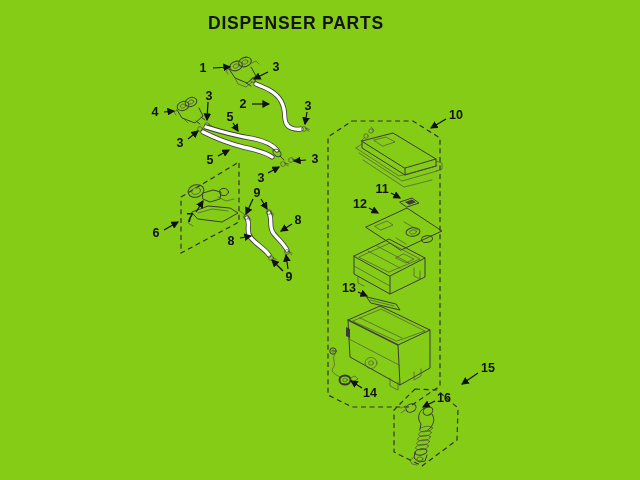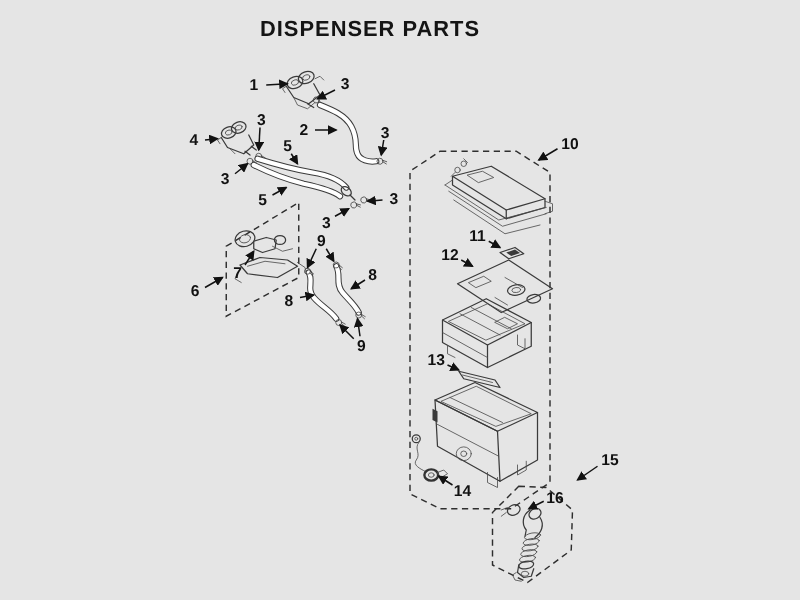--- a/index.html
+++ b/index.html
@@ -1,16 +1,16 @@
 <!DOCTYPE html>
 <html><head>
 <meta charset="utf-8">
 <style>
   html,body{margin:0;padding:0;background:#ffffff;}
-  .page{position:relative;width:640px;height:480px;background:#e5e5e5;overflow:hidden;
+  .page{position:relative;width:640px;height:480px;background:#84cc16;overflow:hidden;
         font-family:"Liberation Sans",sans-serif;}
   svg{position:absolute;left:0;top:0;}
   .title-text{font:bold 17.5px "Liberation Sans",sans-serif;letter-spacing:.8px;fill:#141414;}
   .ln{fill:none;stroke:#3a3a3a;stroke-width:1;stroke-linecap:round;stroke-linejoin:round;}
   .thin{fill:none;stroke:#4a4a4a;stroke-width:.65;stroke-linecap:round;stroke-linejoin:round;}
   .heavy{fill:none;stroke:#333;stroke-width:1.9;stroke-linecap:round;}
   .dash{fill:none;stroke:#2e2e2e;stroke-width:1.15;stroke-dasharray:5 3.6;stroke-linejoin:miter;}
   .hose-o{fill:none;stroke:#3c3c3c;stroke-width:5;stroke-linecap:round;}
   .hose-i{fill:none;stroke:#ffffff;stroke-width:3.4;stroke-linecap:round;}
   .darkfill{fill:#3a3a3a;stroke:none;}

